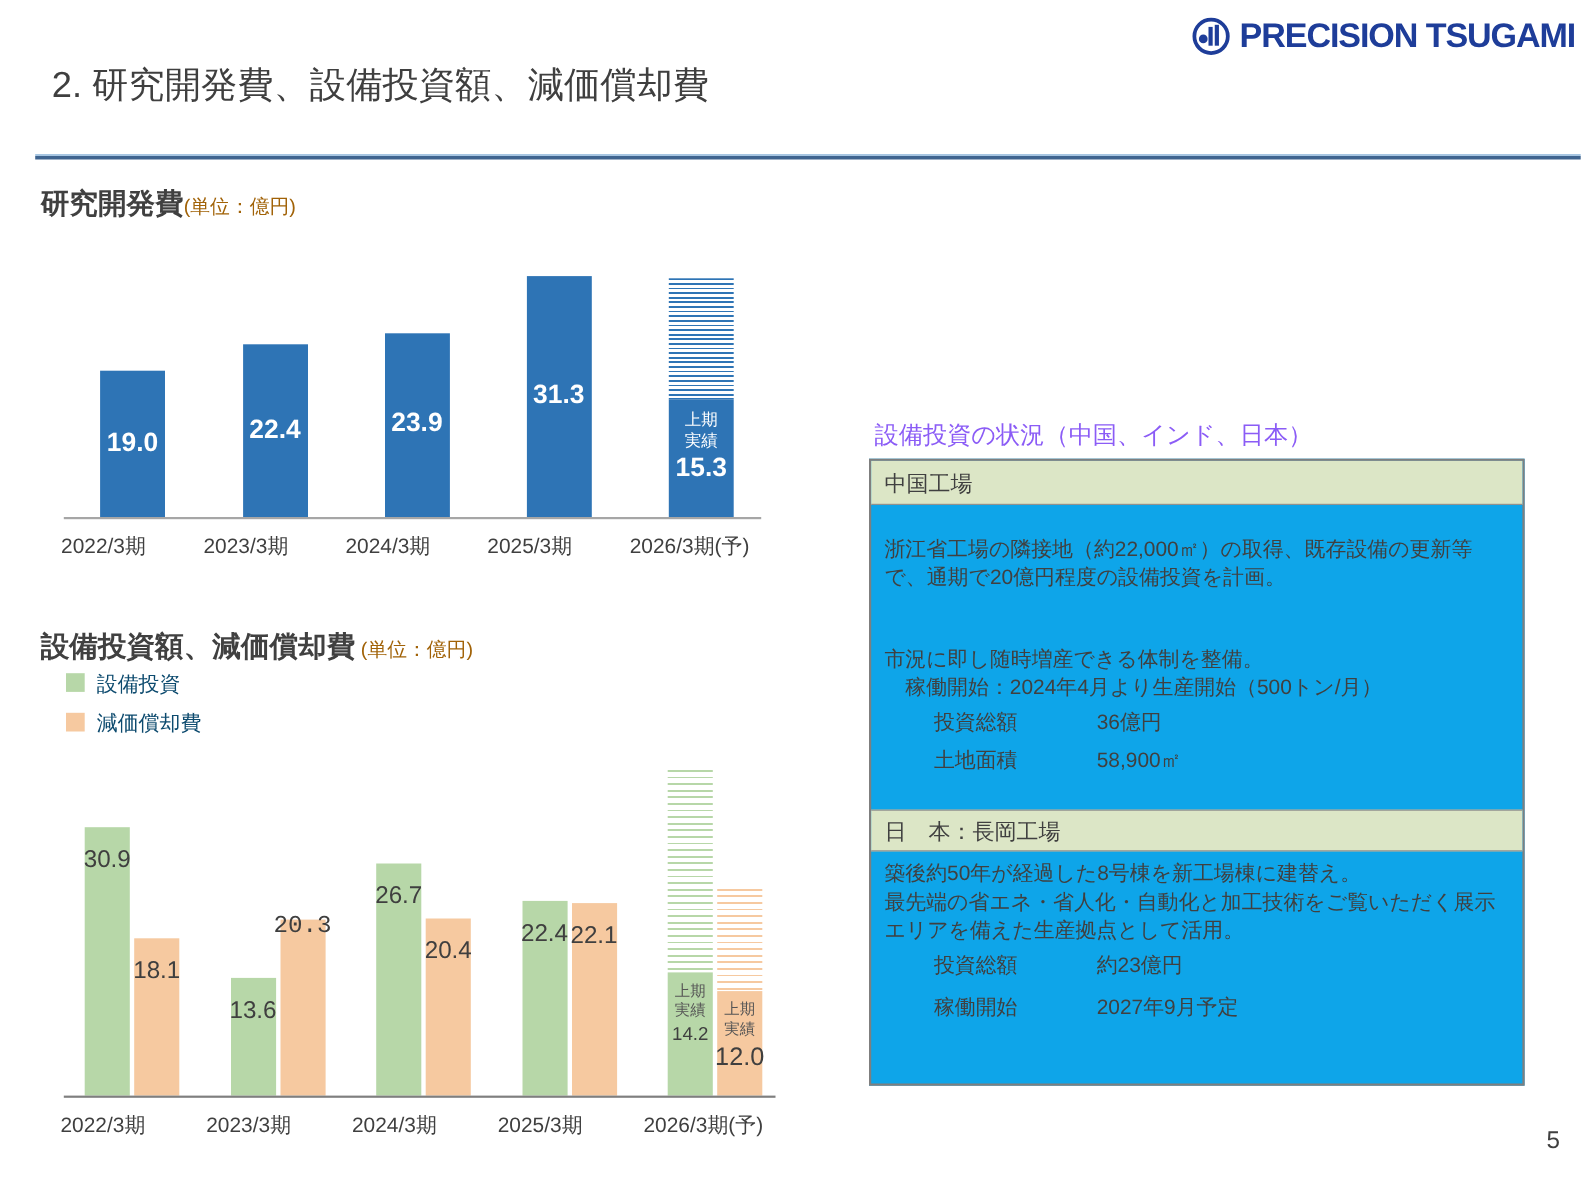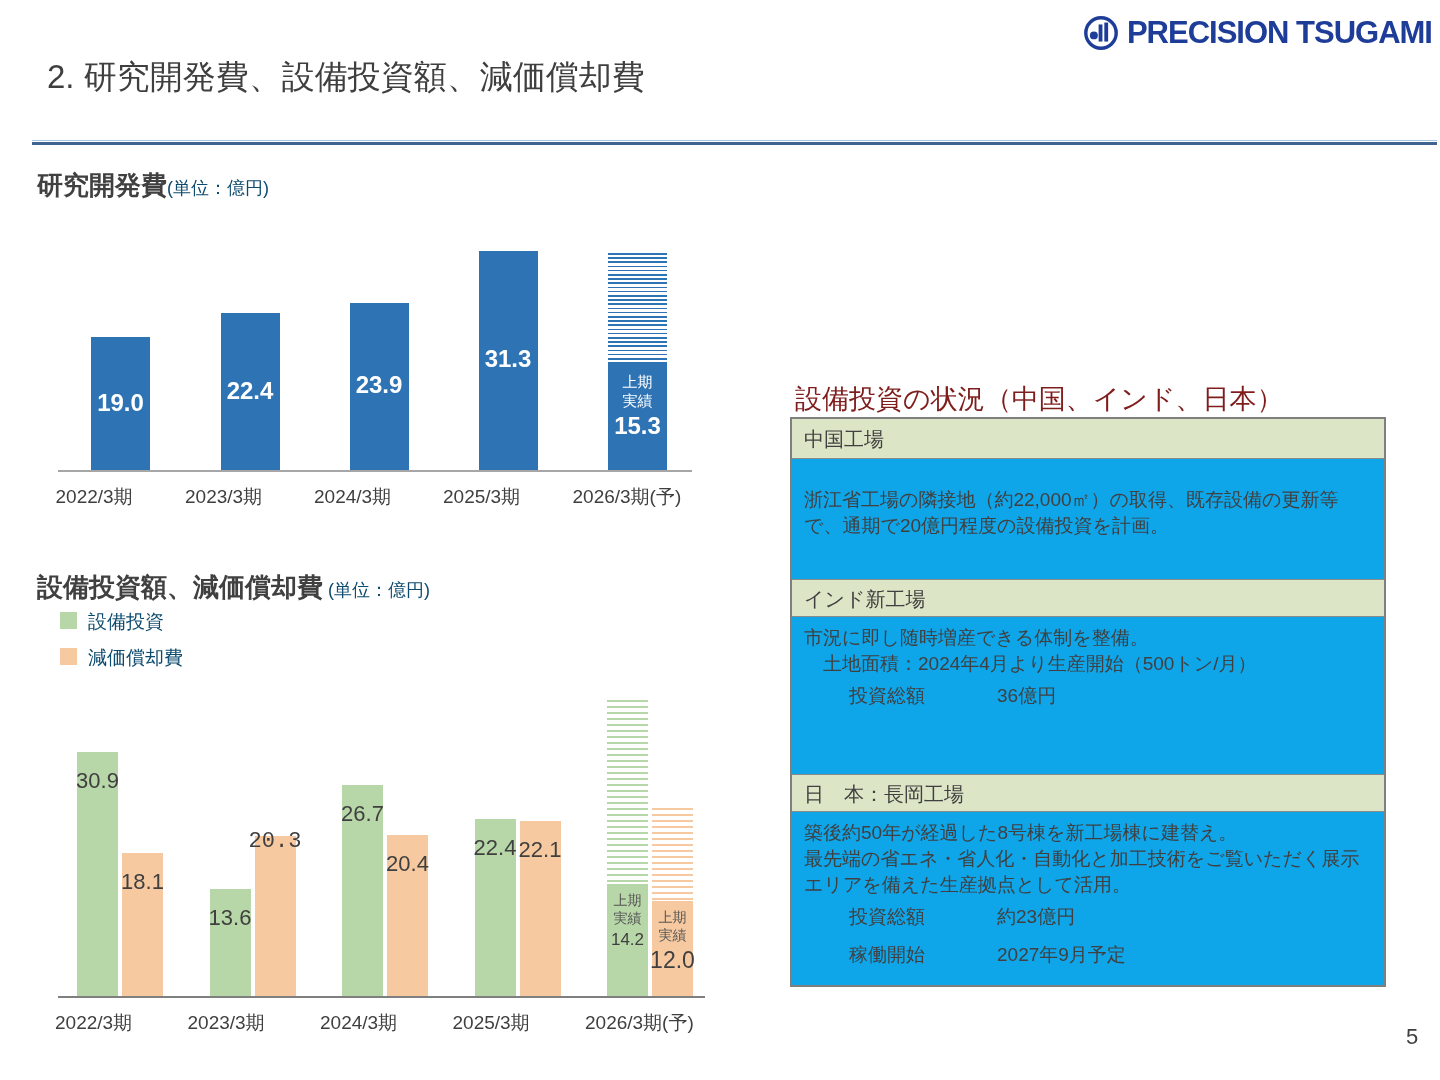--- a/index.html
+++ b/index.html
@@ -9,35 +9,35 @@
   
   .logo{position:absolute;top:14px;right:8px;display:flex;align-items:center;gap:7px;}
   .logo-text{font-size:31px;font-weight:700;color:#1e3d99;letter-spacing:-1px;white-space:nowrap;}
   .page-title{position:absolute;left:47px;top:55px;font-size:33px;color:#3f3f3f;}
   .title-rule{position:absolute;left:32px;top:140px;width:1405px;height:5px;
               background:linear-gradient(to bottom,#a7c6e2 0 1.5px,#ffffff 1.5px 2px,#3f648f 2px 5px);}
 
   
   .sec-head{position:absolute;white-space:nowrap;}
   .sec-head b{font-size:26px;font-weight:700;color:#404040;}
-  .sec-head span{font-size:18px;color:#0c4a6e;}
+  .sec-head span{font-size:18px;color:#a16207;}
   .legend-swatch{position:absolute;width:17px;height:17px;}
   .legend-label{position:absolute;font-size:19px;color:#0c4a6e;white-space:nowrap;}
 
   
   .bar{position:absolute;}
   .bar-label-light{position:absolute;color:#ffffff;font-weight:700;font-size:24px;text-align:center;white-space:nowrap;}
   .bar-label-dark{position:absolute;color:#3f3f3f;font-size:22px;text-align:center;white-space:nowrap;}
   .bar-note-light{position:absolute;color:#ffffff;font-size:15px;line-height:19px;text-align:center;}
   .bar-note-dark{position:absolute;color:#555555;font-size:14px;line-height:18px;text-align:center;}
   .axis-line{position:absolute;height:2px;}
   .x-label{position:absolute;font-size:19px;color:#3f3f3f;text-align:left;white-space:nowrap;}
 
   
-  .panel-caption{position:absolute;left:795px;top:381px;font-size:27px;color:#7f1d1d;}
+  .panel-caption{position:absolute;left:795px;top:381px;font-size:22px;color:#8b5cf6;}
   .panel{position:absolute;left:790px;top:417px;width:596px;height:570px;border:2px solid #7f7f7f;
          box-sizing:border-box;display:flex;flex-direction:column;background:#0ea5e9;}
   .panel-header{background:#dce6c6;font-size:20px;color:#404040;padding:7px 12px 0 12px;box-sizing:border-box;}
   .panel-header.bordered{border-top:1px solid #8a8a8a;}
   .panel-header.underlined{border-bottom:1px solid #8a8a8a;}
   .panel-body{font-size:19px;line-height:26px;color:#404040;padding:8px 12px 0 12px;box-sizing:border-box;}
   .panel-body p{margin:0;}
   .info-row{display:flex;margin-left:45px;}
   .info-row .lbl{width:148px;flex:none;}
   .info-row .val{white-space:nowrap;}
@@ -127,27 +127,30 @@
 
   <div class="axis-line" style="left:58px;top:470px;width:634px;background:#a6a6a6;"></div>
   <div class="axis-line" style="left:58px;top:996px;width:647px;background:#7f7f7f;"></div>
 
   <div class="panel-caption">設備投資の状況（中国、インド、日本）</div>
   <div class="panel">
     <div class="panel-header underlined" style="height:40px;">中国工場</div>
     <div class="panel-body" style="height:120px;padding-top:28px;">
       <p>浙江省工場の隣接地（約22,000㎡）の取得、既存設備の更新等で、通期で20億円程度の設備投資を計画。</p>
     </div>
-    <div class="panel-header bordered underlined" style="height:38px;padding-top:6px;">インド新工場</div>
     <div class="panel-body" style="height:157px;">
       <p>市況に即し随時増産できる体制を整備。</p>
-      <p>　土地面積：2024年4月より生産開始（500トン/月）</p>
+      <p>　稼働開始：2024年4月より生産開始（500トン/月）</p>
       <div class="info-row" style="margin-top:6px;">
         <span class="lbl">投資総額</span>
         <span class="val">36億円</span>
+      </div>
+      <div class="info-row" style="margin-top:8px;">
+        <span class="lbl">土地面積</span>
+        <span class="val">58,900㎡</span>
       </div>
     </div>
     <div class="panel-header bordered underlined" style="height:38px;padding-top:6px;">日　本：長岡工場</div>
     <div class="panel-body" style="flex:1;">
       <p>築後約50年が経過した8号棟を新工場棟に建替え。</p>
       <p>最先端の省エネ・省人化・自動化と加工技術をご覧いただく展示エリアを備えた生産拠点として活用。</p>
       <div class="info-row" style="margin-top:6px;">
         <span class="lbl">投資総額</span>
         <span class="val">約23億円</span>
       </div>

